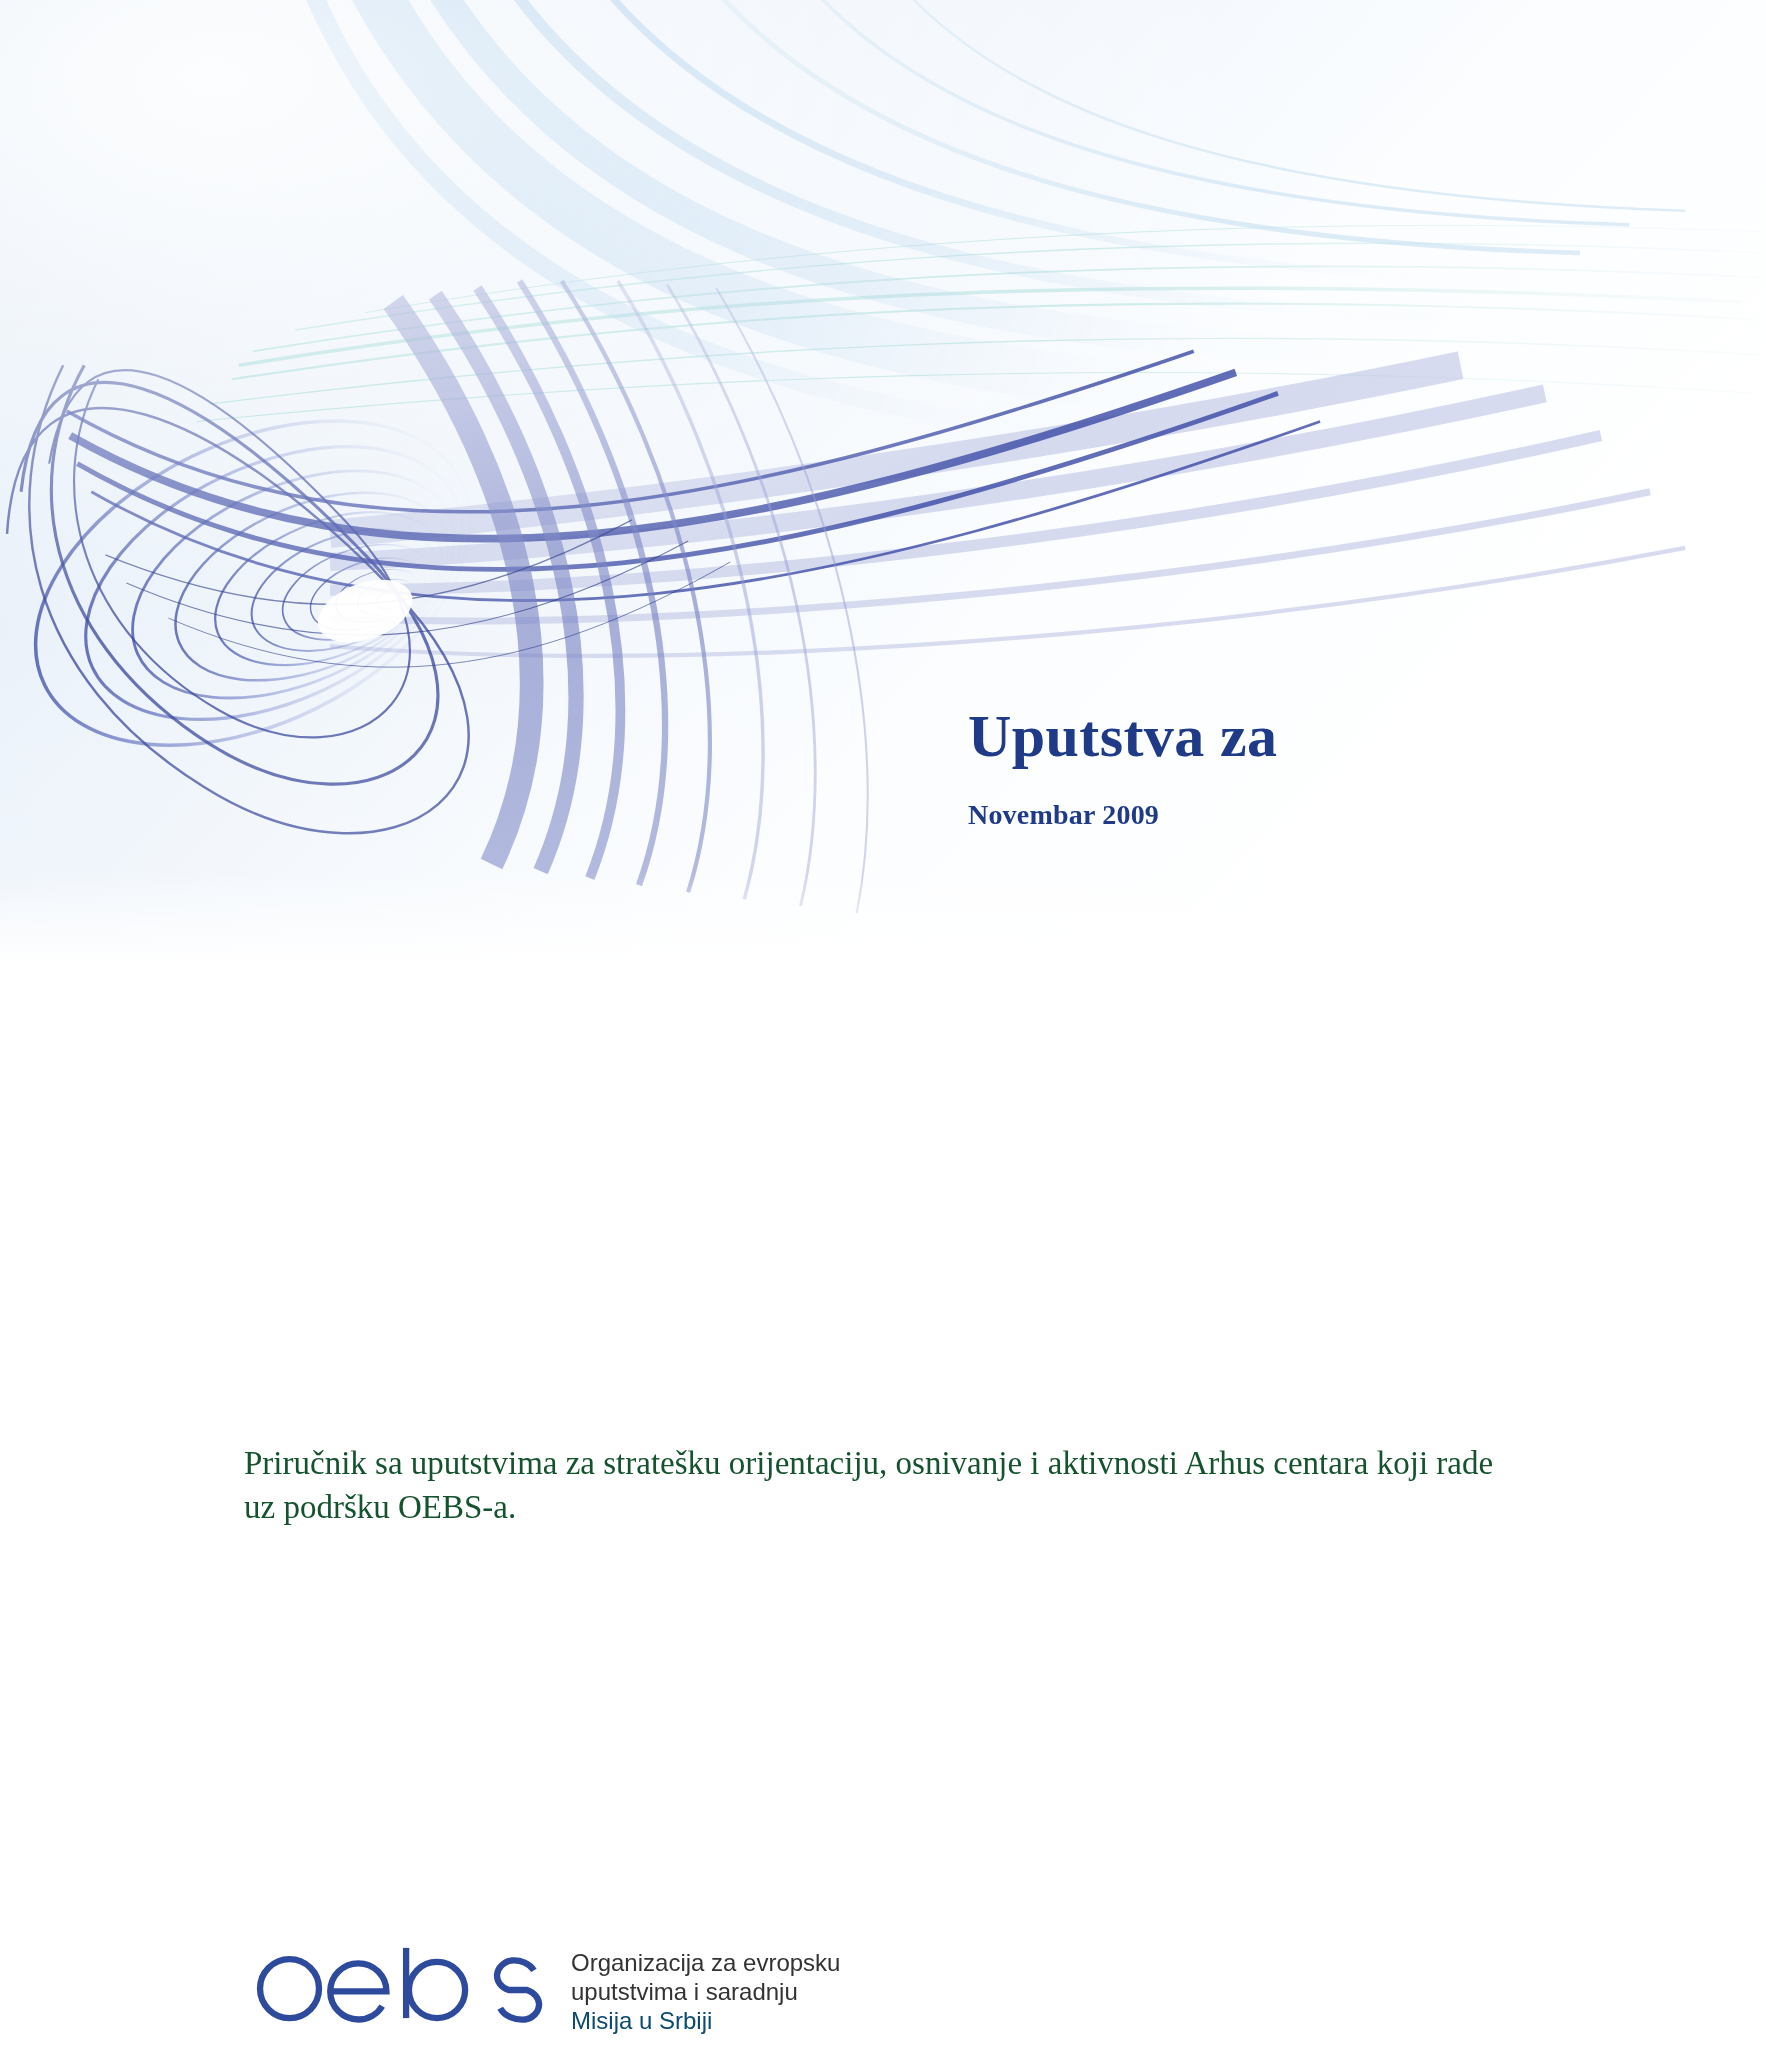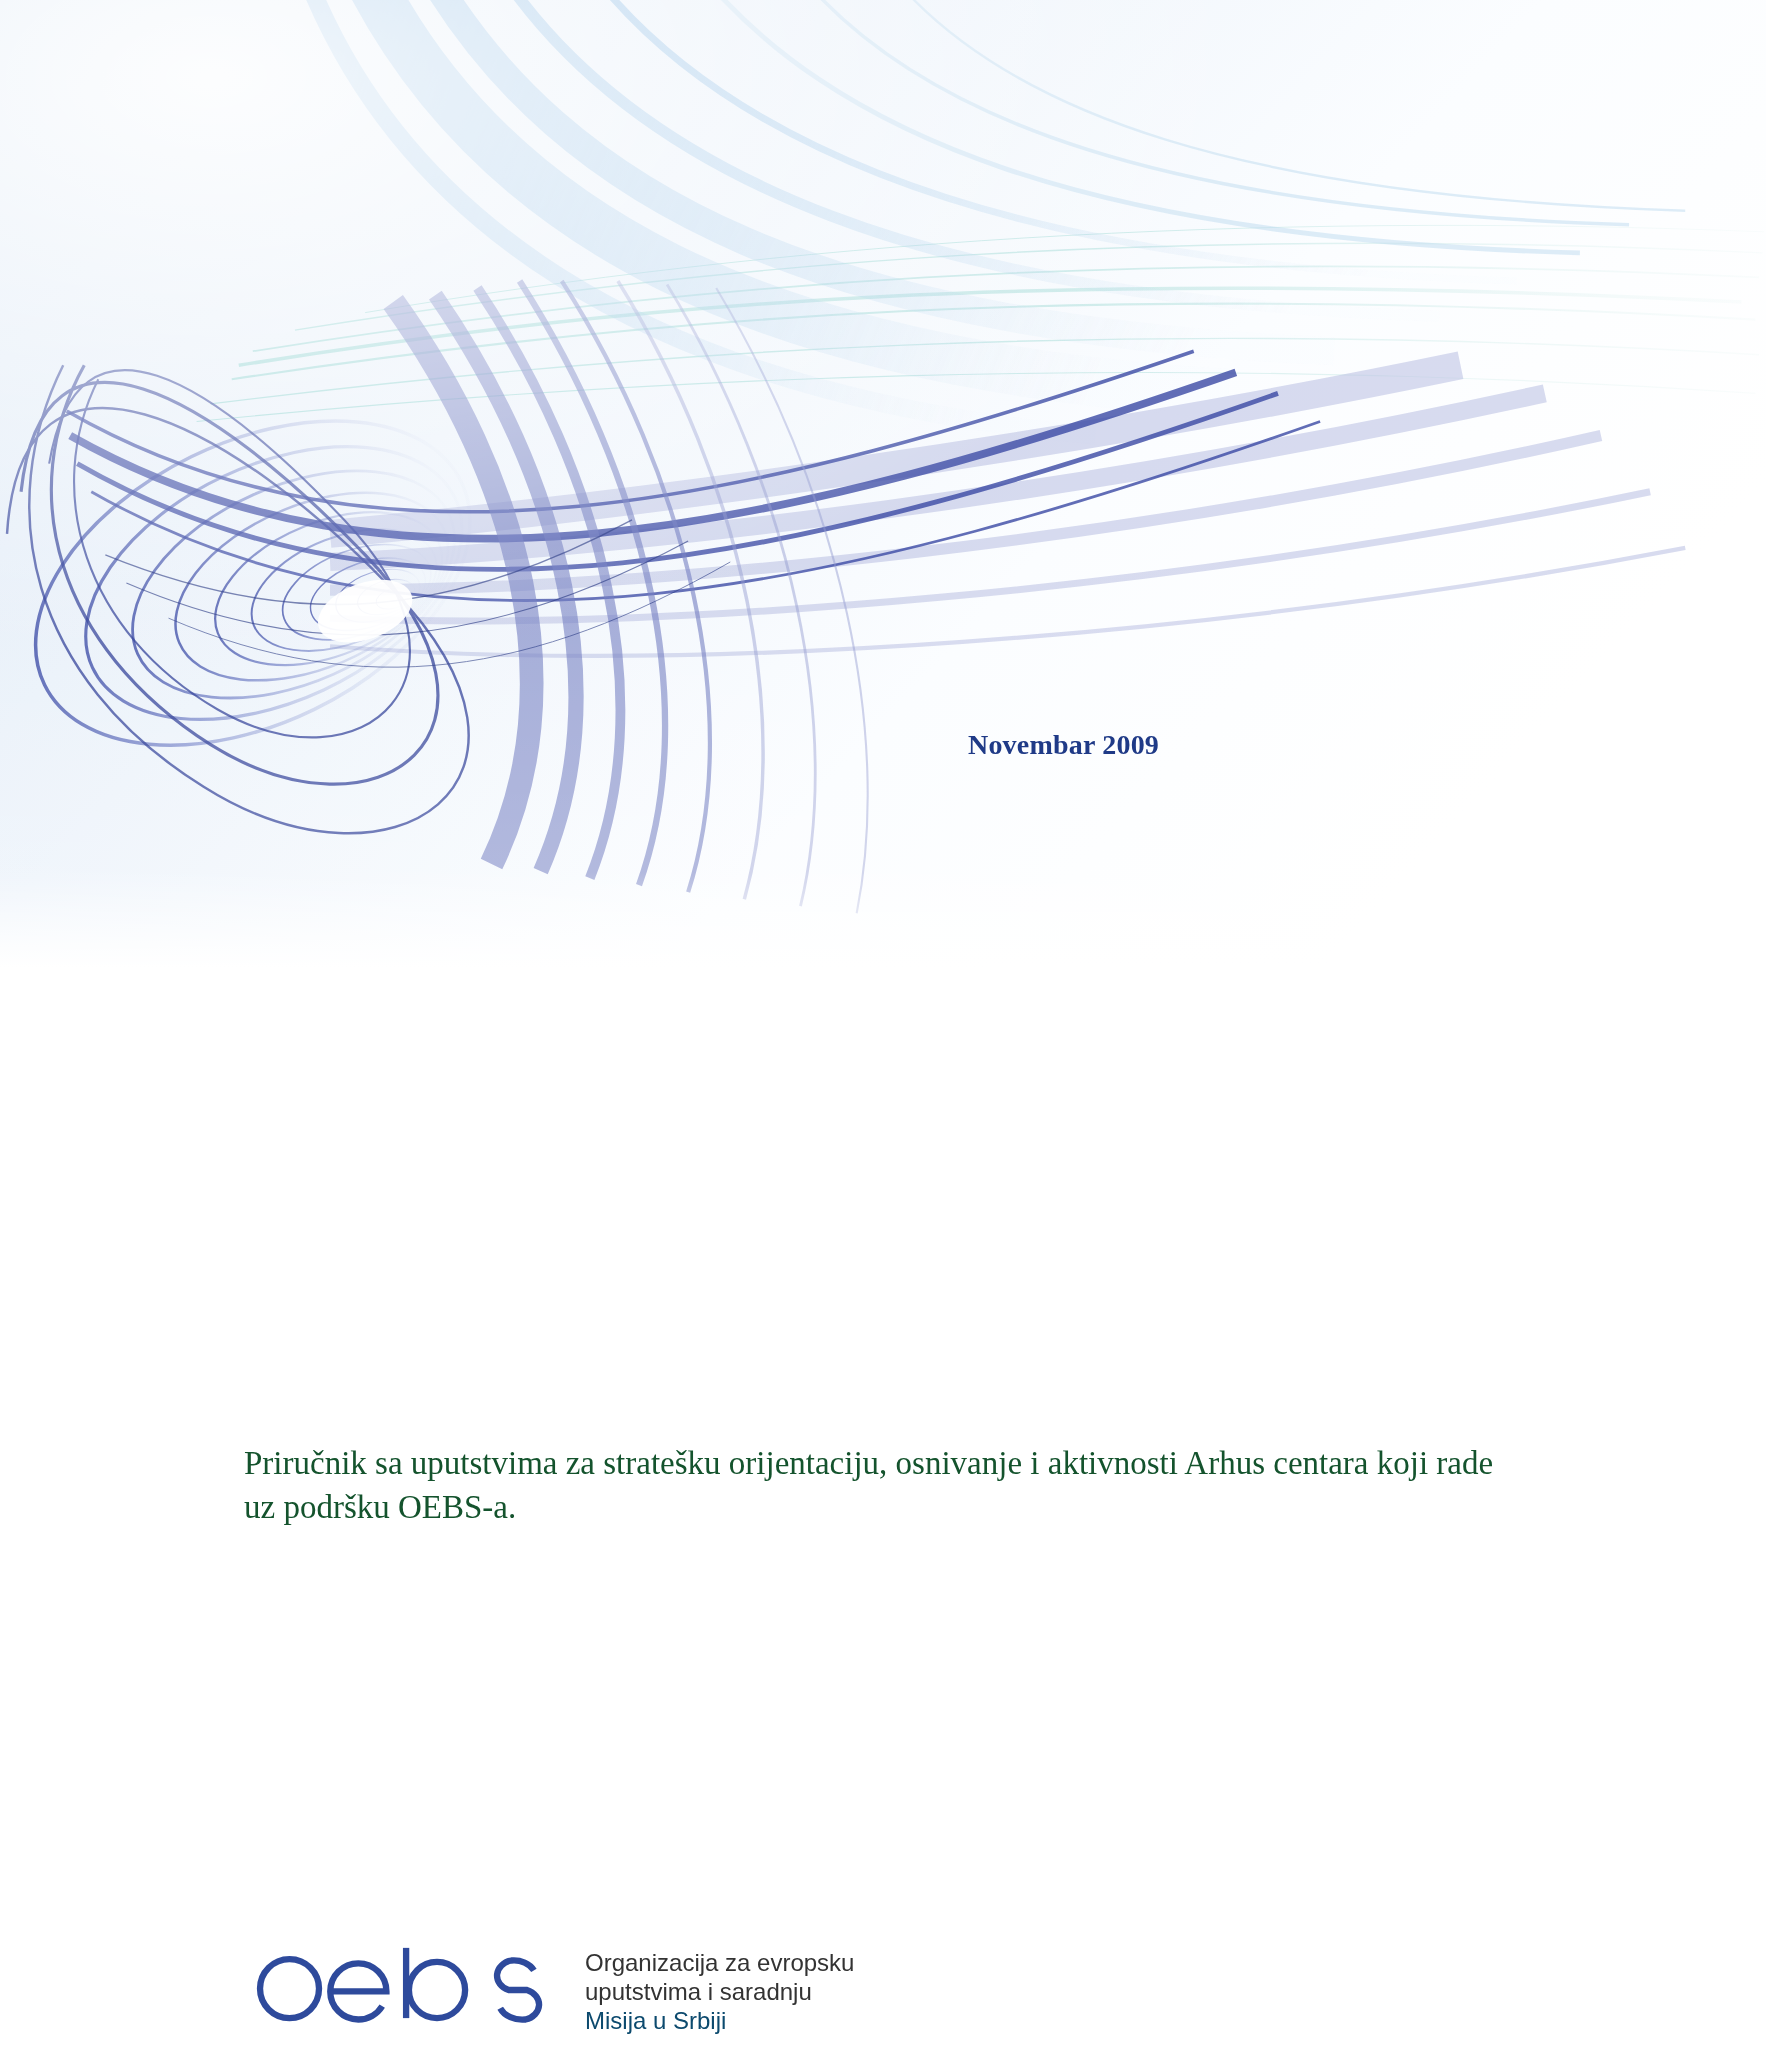--- a/index.html
+++ b/index.html
@@ -76,21 +76,21 @@
     display: flex;
     align-items: flex-start;
   }
   .logo-mark {
     width: 302px;
     height: 83px;
     position: relative;
   }
   .logo-mark svg { display: block; }
   .logo-text {
-    margin-left: 30px;
+    margin-left: 16px;
     margin-top: 4.2px;
     font-family: "Liberation Sans", sans-serif;
     color: #2a2a2a;
   }
   .logo-text .l1,
   .logo-text .l2 {
     font-size: 24px;
     line-height: 1.18;
     color: #333333;
   }
@@ -219,20 +219,21 @@
     </g>
 
     <ellipse cx="520" cy="870" rx="70" ry="40" transform="rotate(-20 520 870)" fill="#ffffff" opacity="0.95"></ellipse>
 
     <rect x="0" y="0" width="2515" height="1378" fill="url(#glow)"></rect>
     <rect x="0" y="760" width="2515" height="618" fill="url(#fadebottom)"></rect>
   </svg>
 </div>
 
 <div class="title-block">
+  <div class="title-line">Uputstva za</div>
   <div class="title-date">Novembar 2009</div>
 </div>
 
 <div class="subtitle">Priručnik sa uputstvima za stratešku orijentaciju, osnivanje i aktivnosti Arhus centara koji rade uz podršku OEBS-a.</div>
 
 <div class="logo-row">
   <div class="logo-mark">
     <svg viewBox="0 0 430 118" width="302" height="83">
       <g fill="none" stroke="#2e4a9c" stroke-width="9">
 

